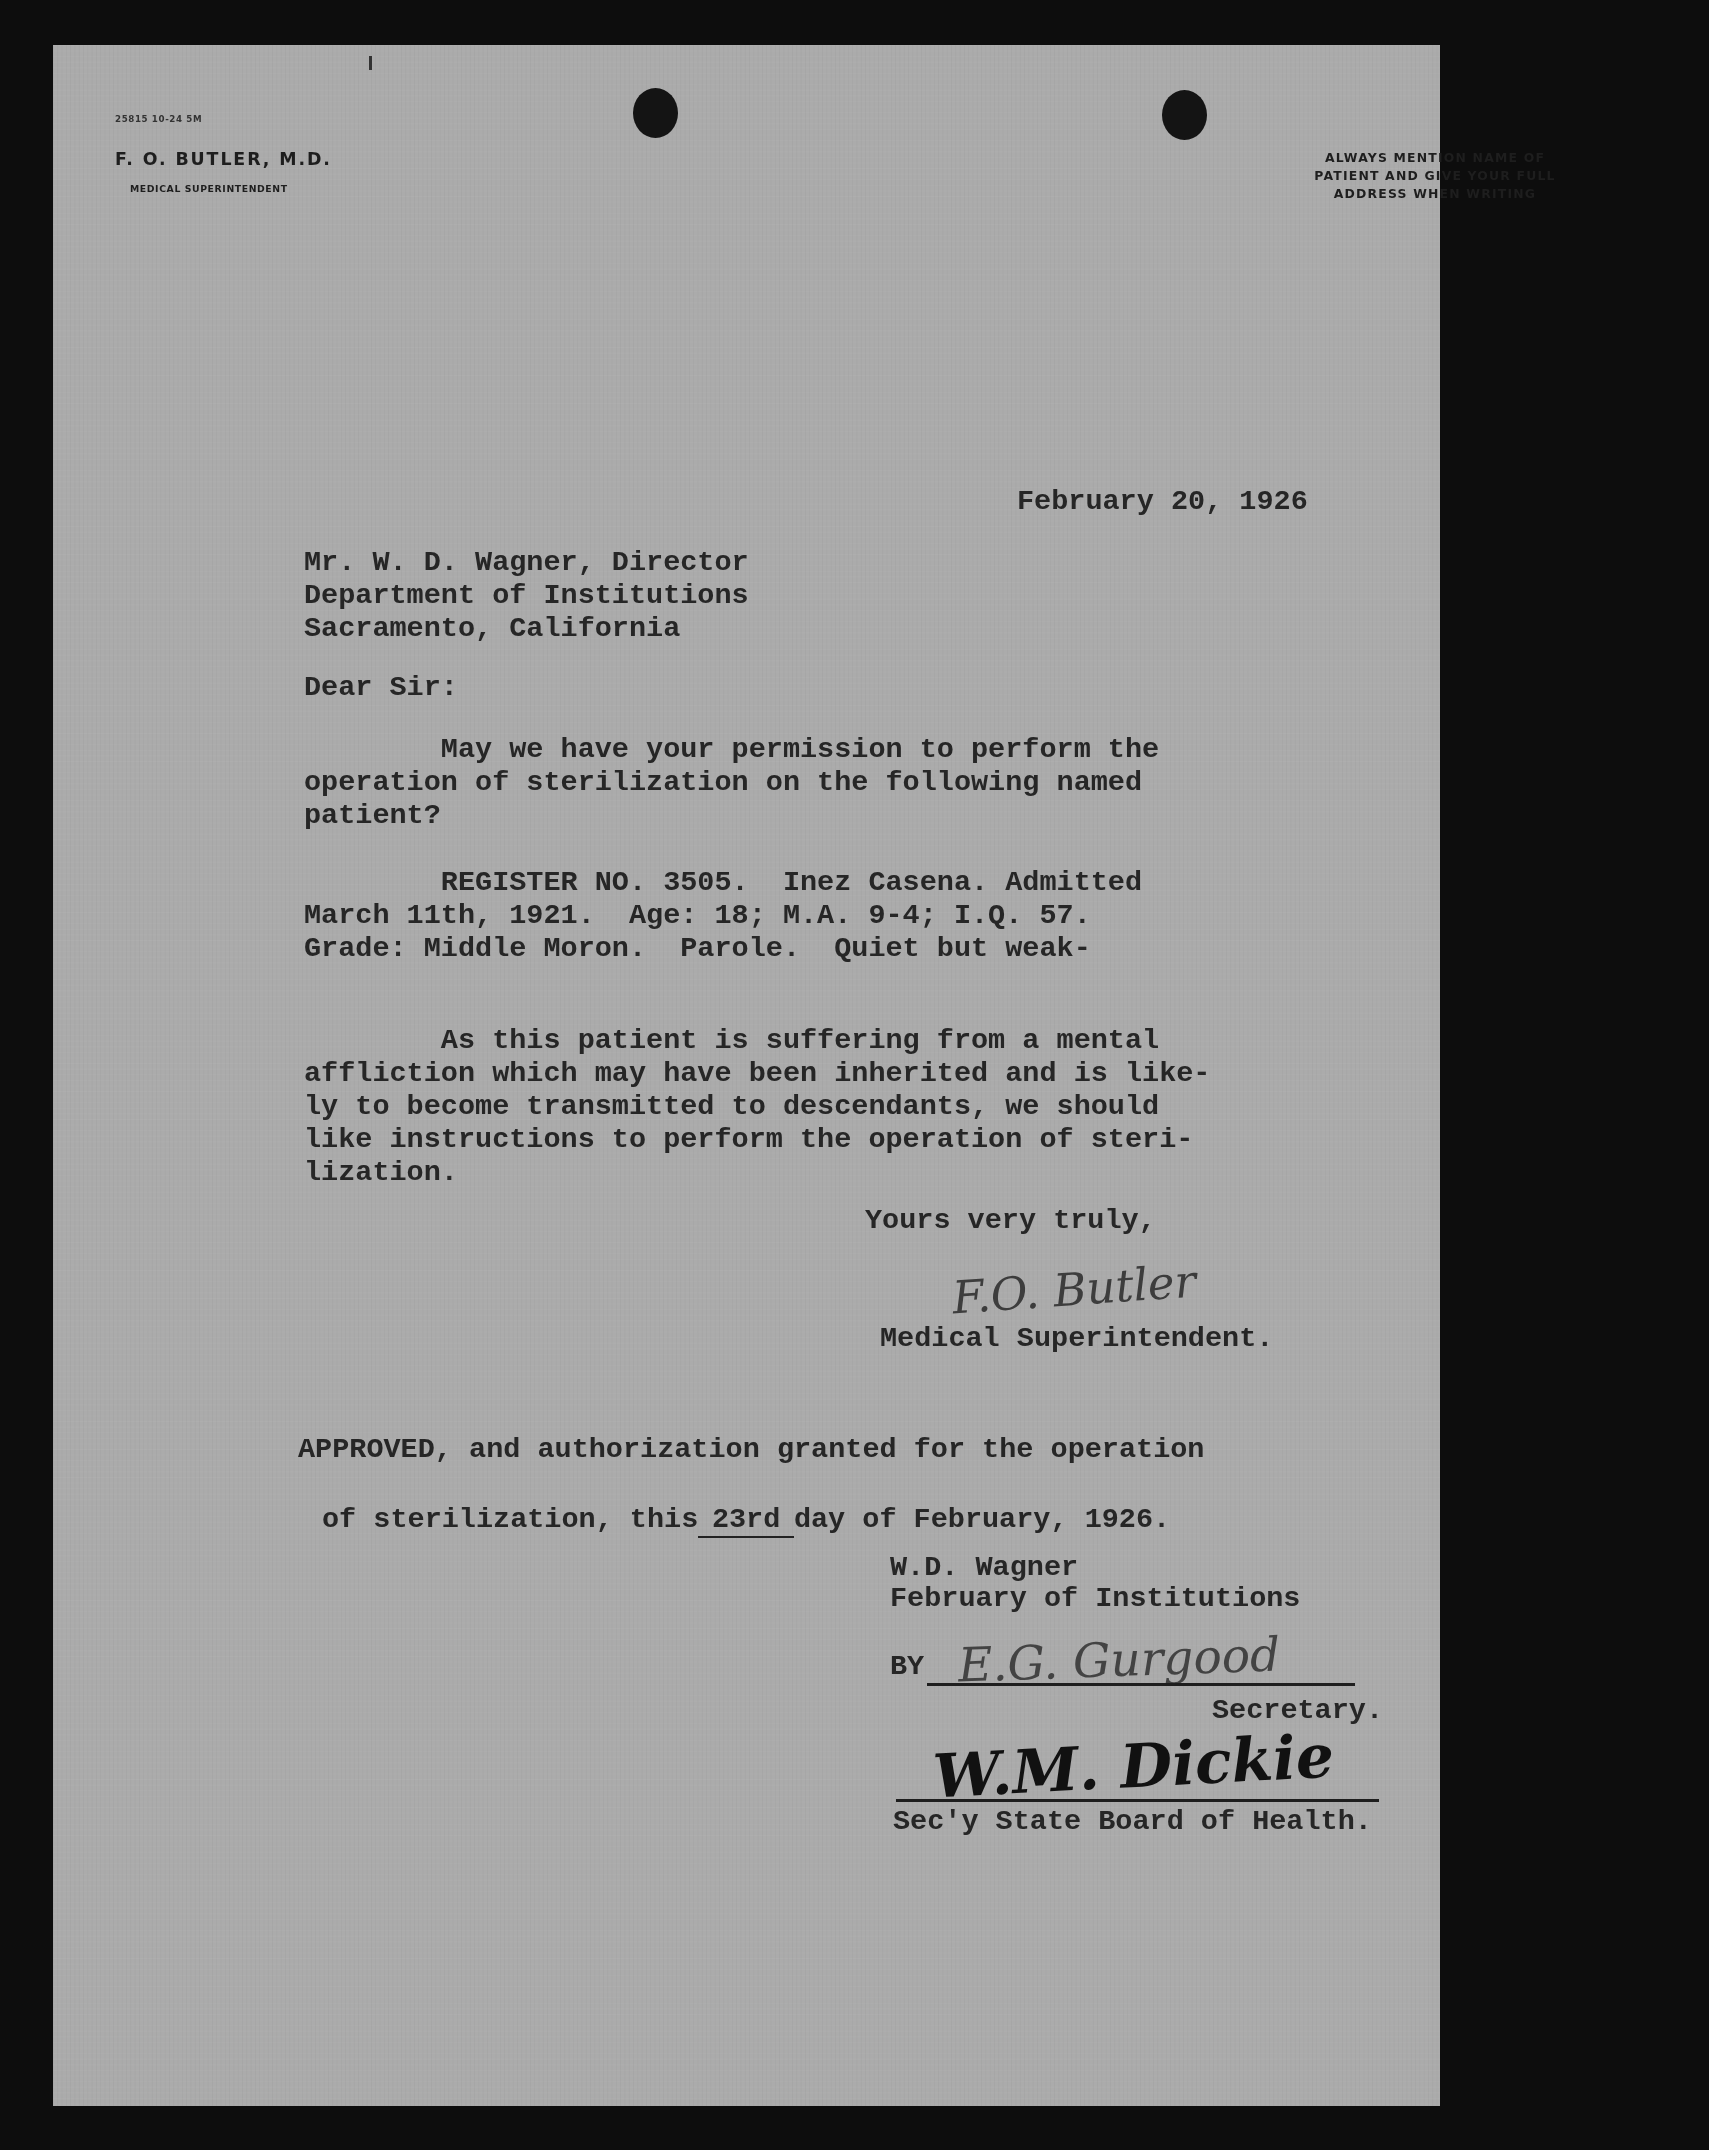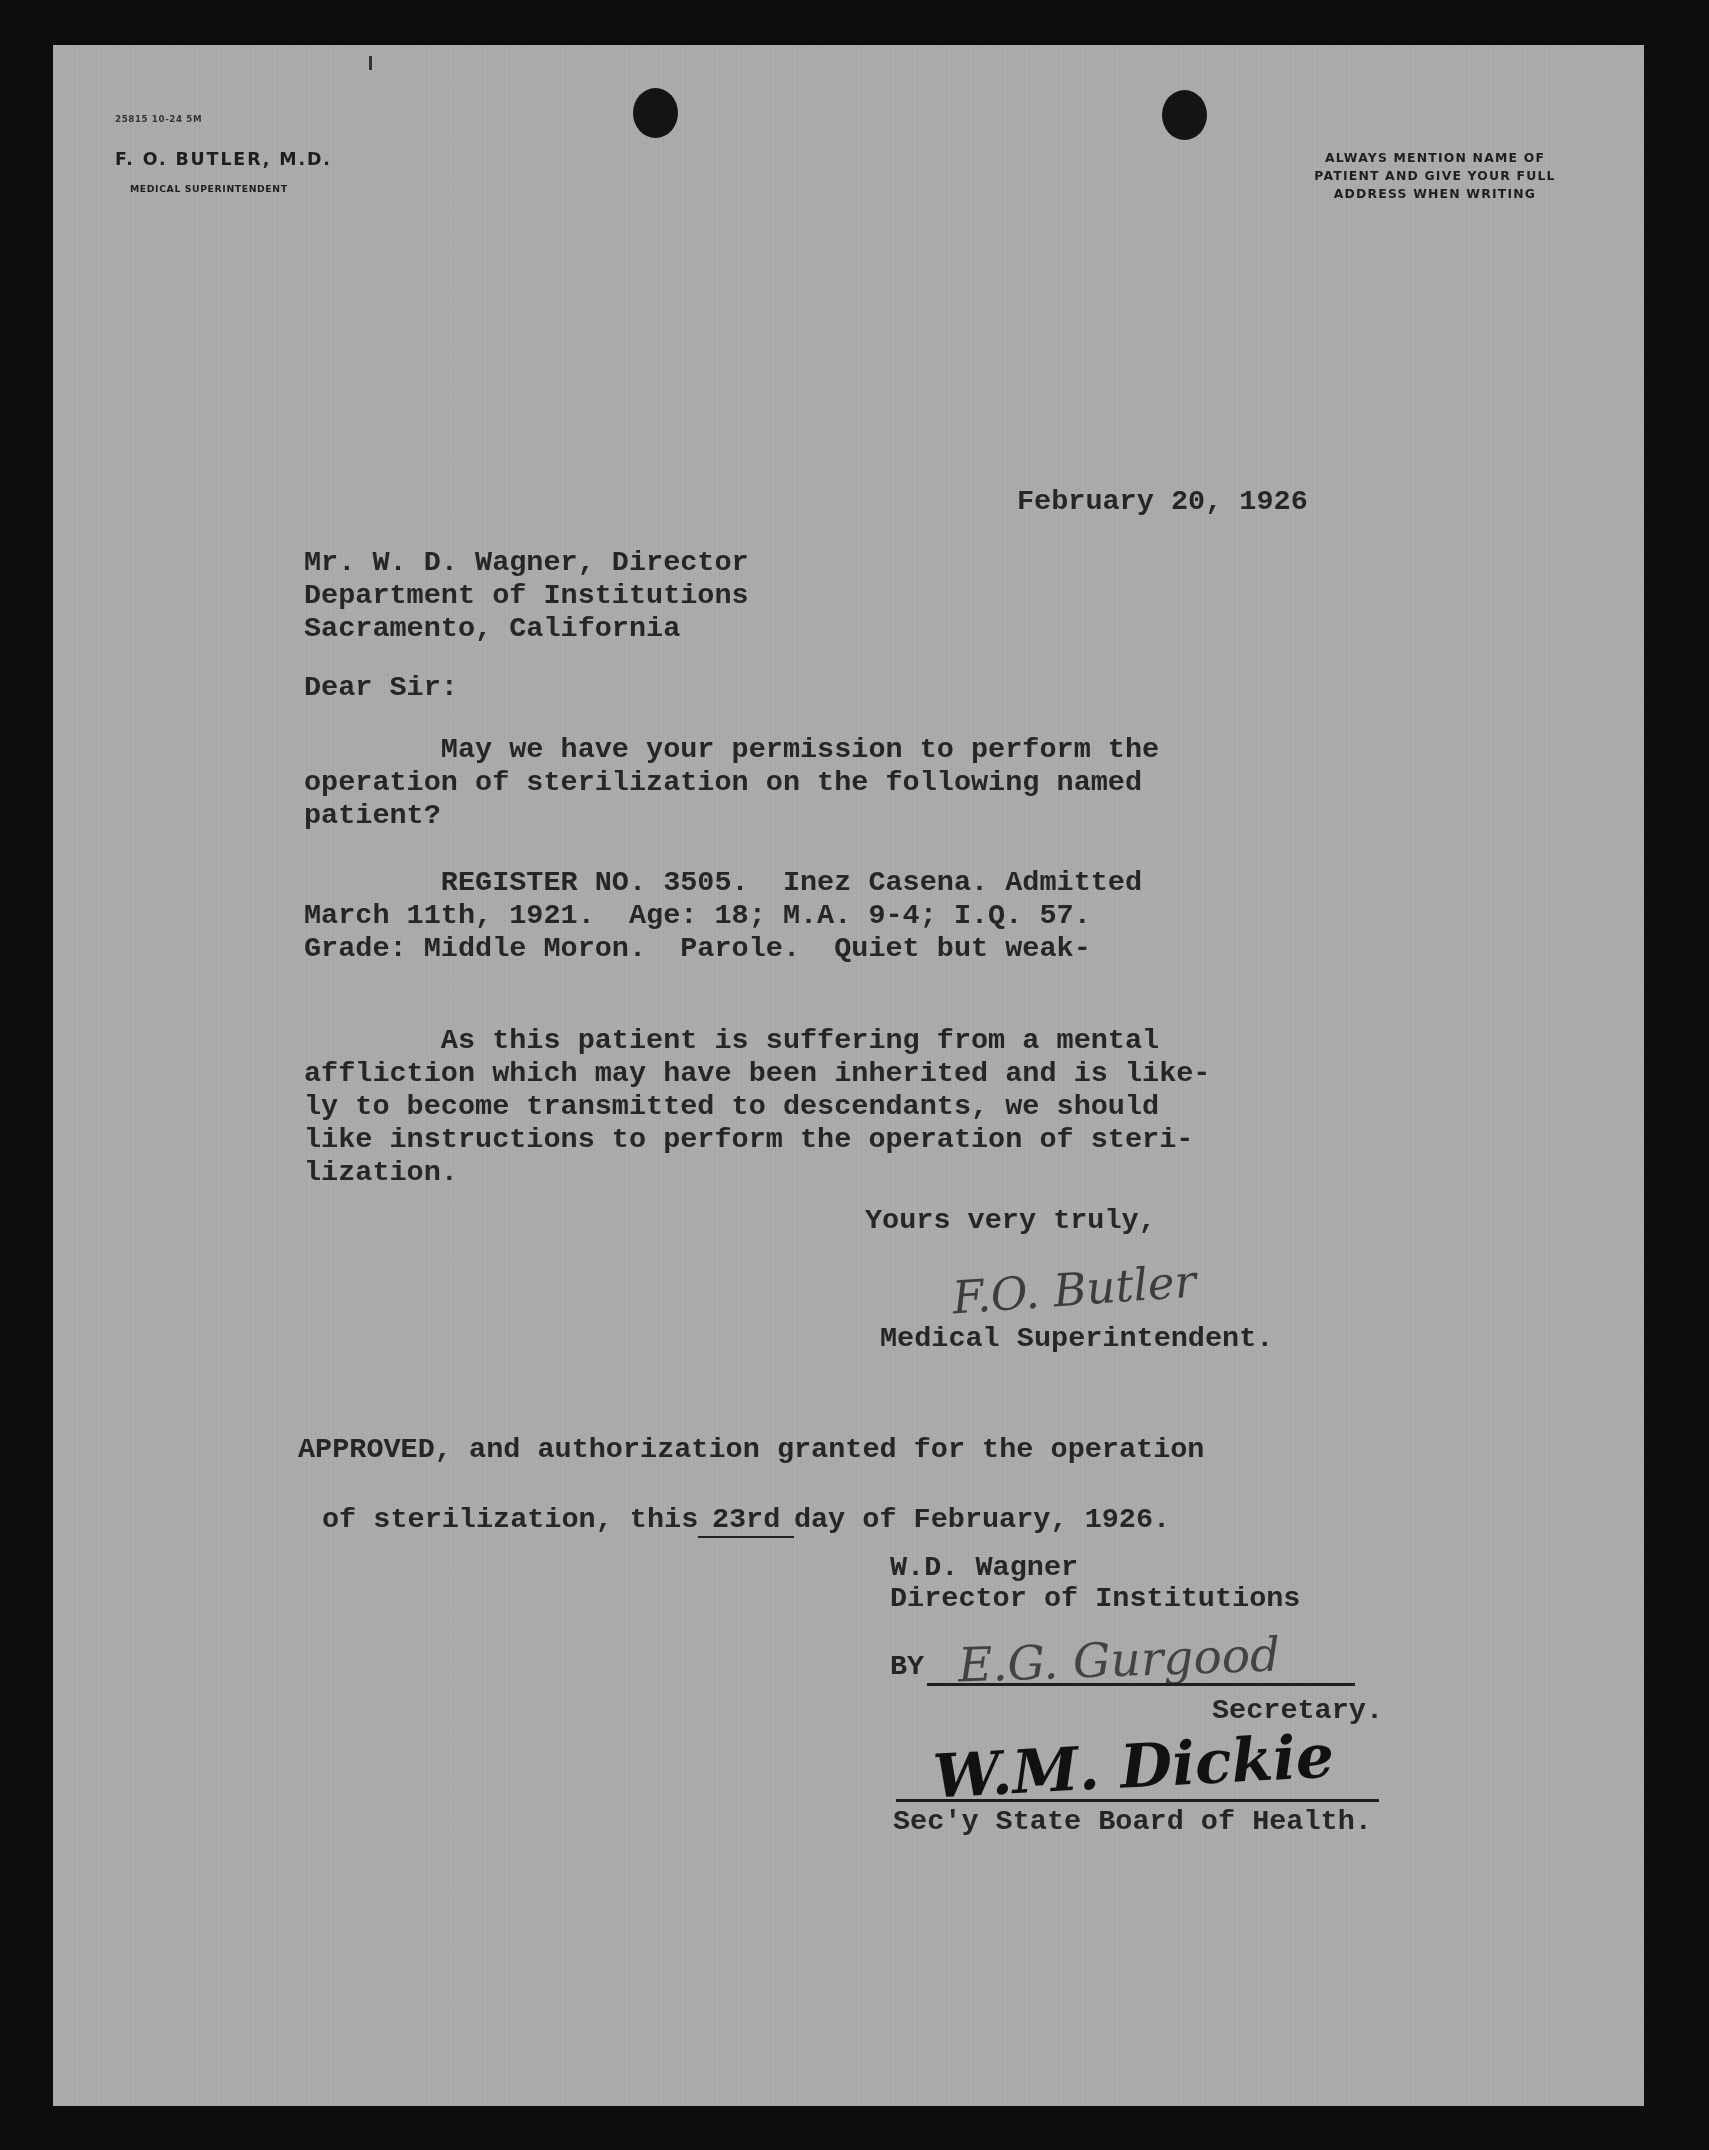--- a/index.html
+++ b/index.html
@@ -1,18 +1,18 @@
 <!DOCTYPE html>
 <html style="font-size:10px"><head>
 <meta charset="utf-8">
 <style>
   html, body { margin:0; padding:0; }
   body { width:1709px; height:2151px; background:#0d0d0d; position:relative; overflow:hidden; }
   .paper {
-    position:absolute; left:53px; top:45px; width:1591px; height:2061px;
+    position:absolute; left:53px; top:45px; width:1387px; height:2061px;
     background:#ababab;
     background-image:
       linear-gradient(90deg, rgba(0,0,0,0.03) 0.6px, transparent 0.6px),
       linear-gradient(180deg, rgba(255,255,255,0.03) 0.6px, transparent 0.6px);
     background-size: 4.3px 100%, 100% 5.6px;
     color:#1e1e1e;
   }
   .abs { position:absolute; }
   .hole { position:absolute; width:45px; height:50px; border-radius:50%; background:#141414; }
   .sans { font-family:"DejaVu Sans", sans-serif; font-weight:bold; letter-spacing:1.2px; }
@@ -75,21 +75,21 @@
   <div class="abs mono typed" style="left:812px;top:1159px;">Yours very truly,</div>
   <div class="abs sig" style="left:899px;top:1218px;font-size:45px;transform:rotate(-4deg);opacity:0.85;">F.O. Butler</div>
   <div class="abs mono typed" style="left:827px;top:1277px;">Medical Superintendent.</div>
 
   <div class="abs mono typed" style="left:245px;top:1388px;">APPROVED, and authorization granted for the operation</div>
   <div class="abs mono" style="left:245px;top:1447px;white-space:pre;">
     <span class="typed">of sterilization, this</span><span class="typed" style="display:inline-block;border-bottom:2.5px solid #222;padding:0 13.6px;">23rd</span><span class="typed">day of February, 1926.</span>
   </div>
 
   <div class="abs mono typed" style="left:837px;top:1506px;">W.D. Wagner</div>
-  <div class="abs mono typed" style="left:837px;top:1537px;">Director of Institutions</div>
+  <div class="abs mono typed" style="left:837px;top:1537px;">February of Institutions</div>
   <div class="abs mono typed" style="left:837px;top:1605px;">BY</div>
   <div class="abs sig" style="left:905px;top:1587px;font-size:47px;opacity:0.8;transform:rotate(-2deg);">E.G. Gurgood</div>
   <div class="rule" style="left:874px;top:1638px;width:428px;"></div>
   <div class="abs mono typed" style="left:1159px;top:1649px;">Secretary.</div>
 
   <div class="abs sig" style="left:880px;top:1686px;font-size:60px;font-weight:bold;color:#111;transform:rotate(-3deg);">W.M. Dickie</div>
   <div class="rule" style="left:843px;top:1754px;width:483px;"></div>
   <div class="abs mono typed" style="left:840px;top:1760px;">Sec'y State Board of Health.</div>
 </div>
 

